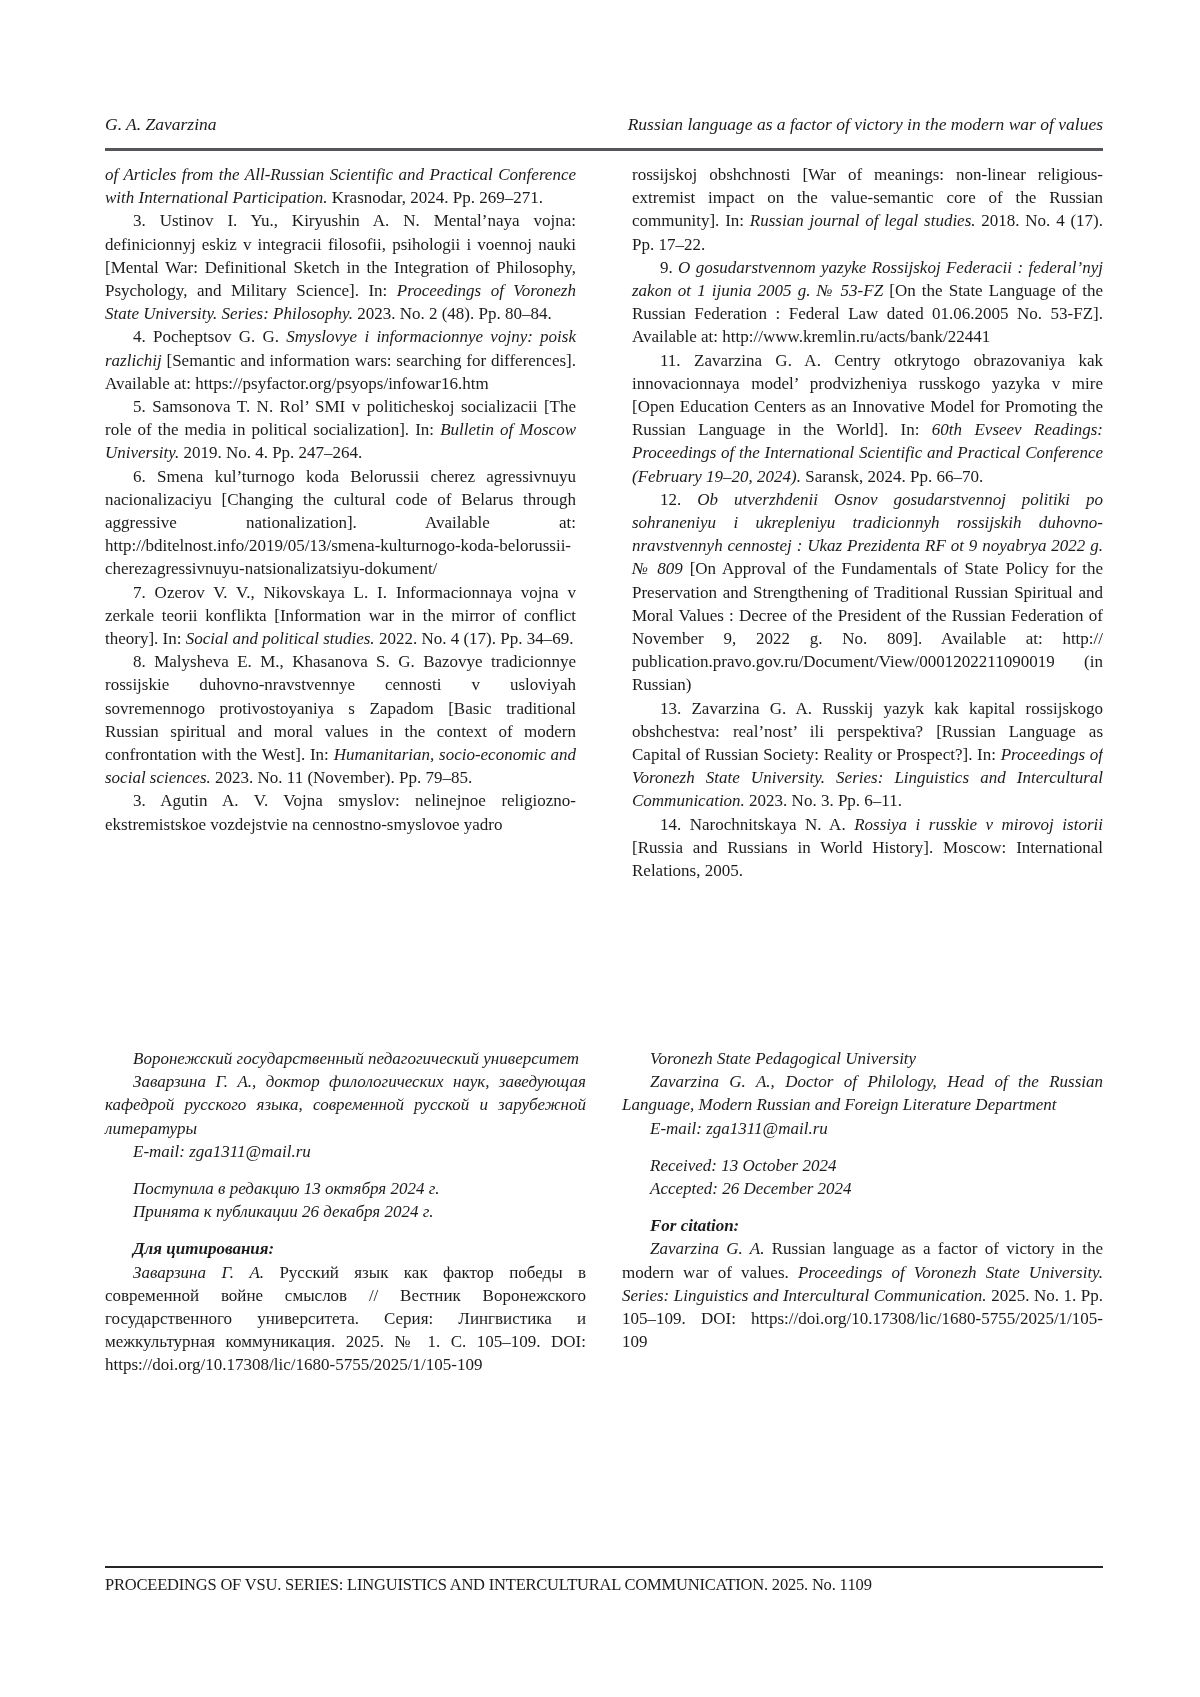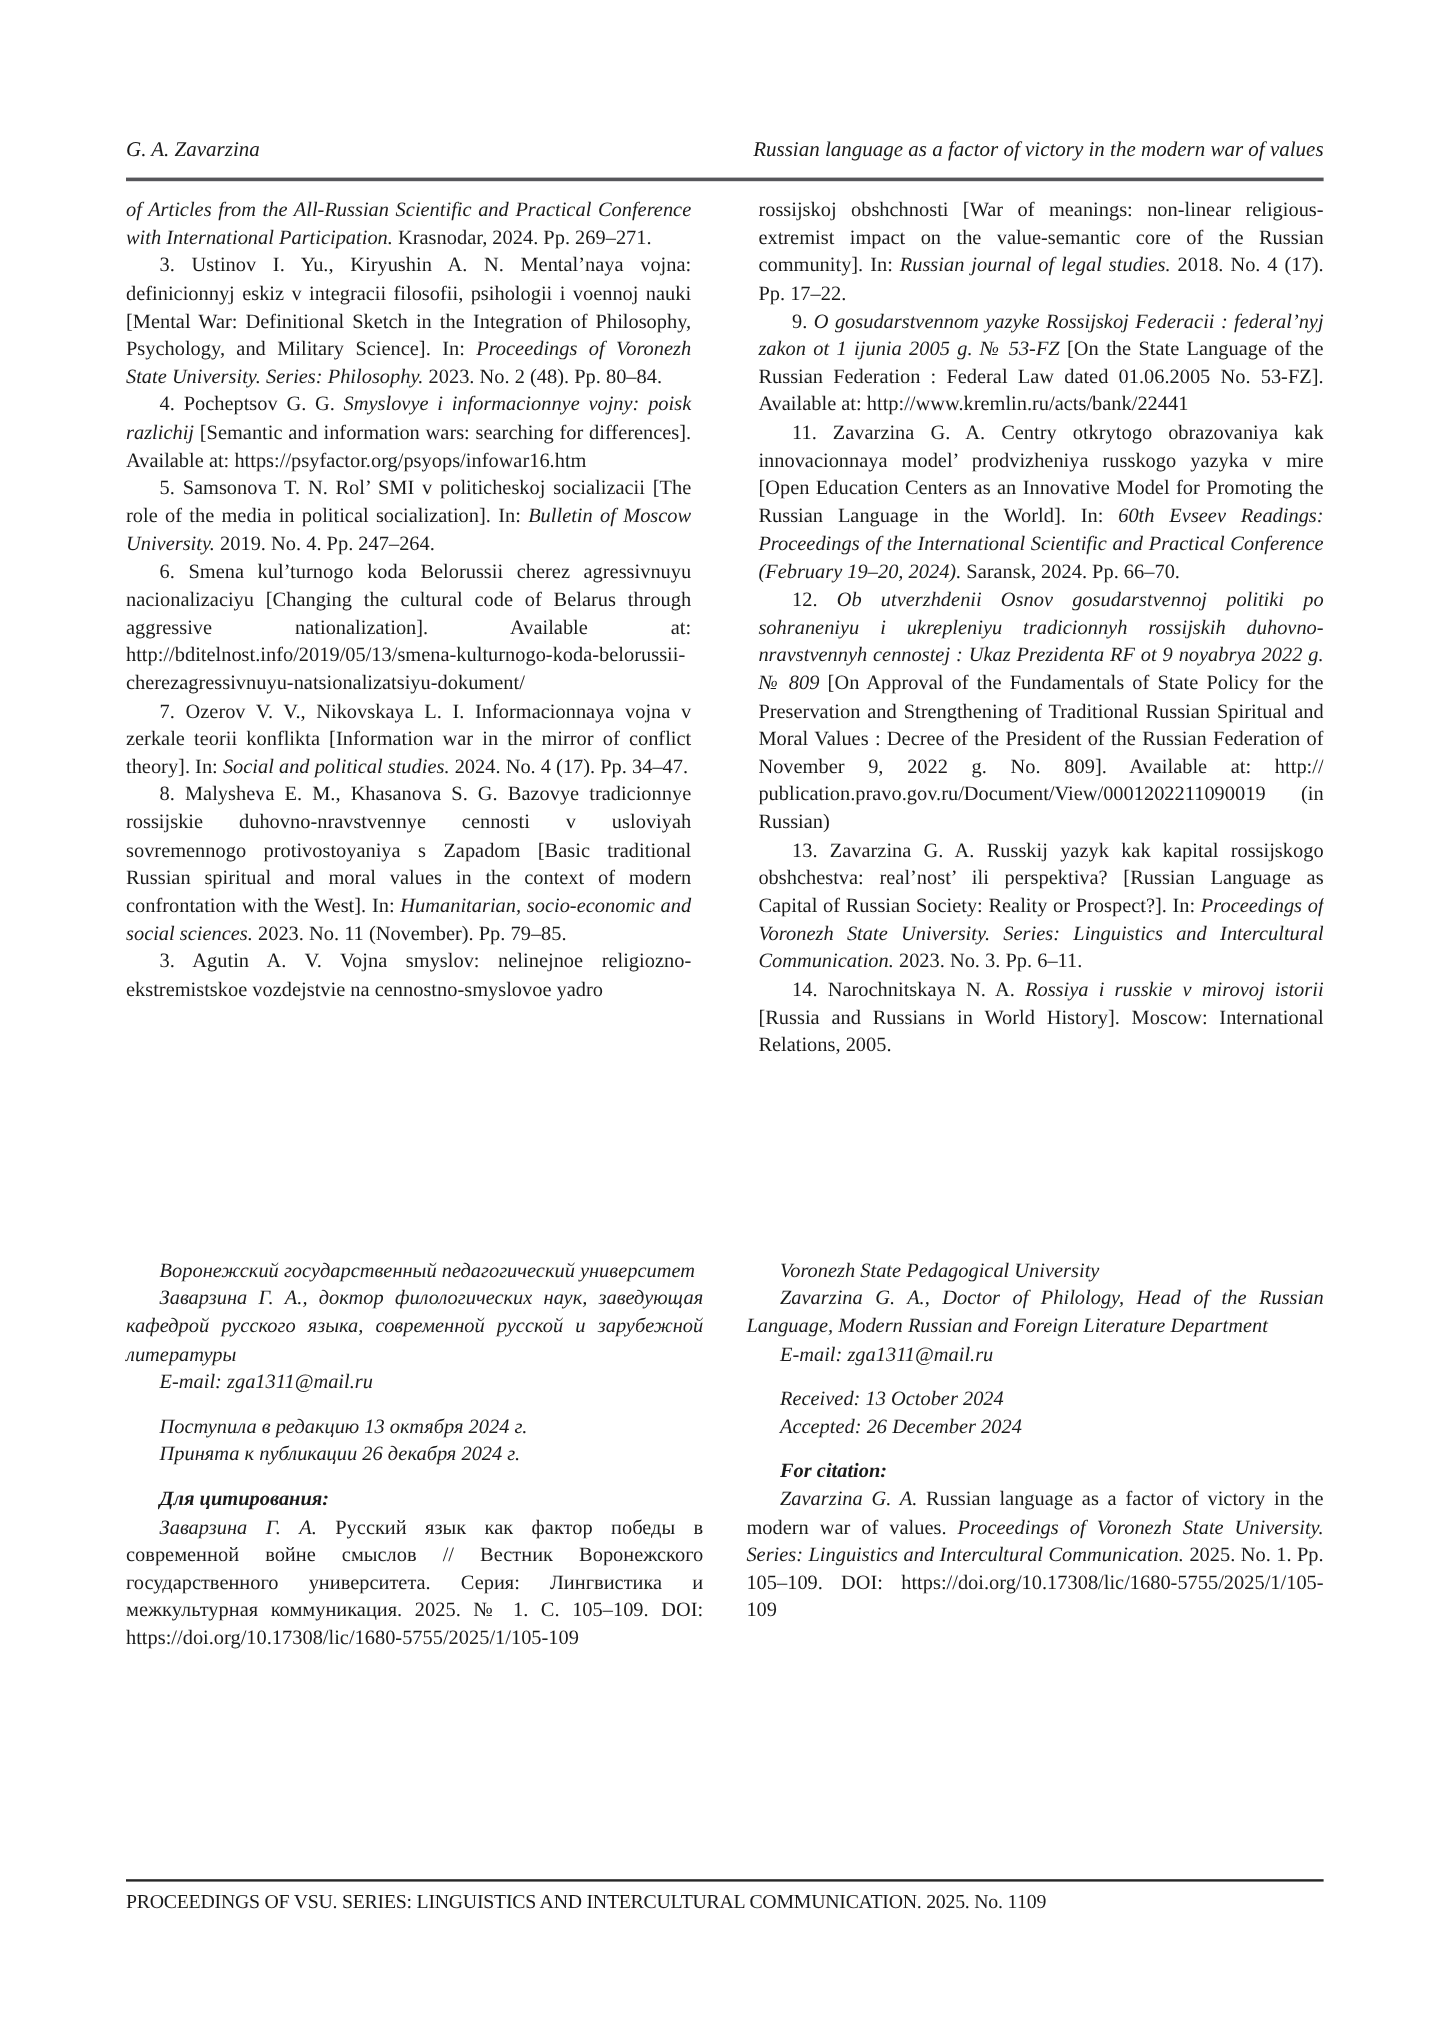--- a/index.html
+++ b/index.html
@@ -52,21 +52,21 @@
   <div class="header-rule"></div>
 
   <div class="body-area">
     <div class="refs-row">
       <div class="col">
           <p class="para no-indent"><span class="it">of Articles from the All-Russian Scientific and Practical Conference with International Participation.</span><span> Krasnodar, 2024. Pp. 269–271.</span></p>
           <p class="para"><span>3. Ustinov I. Yu., Kiryushin A. N. Mental’naya vojna: definicionnyj eskiz v integracii filosofii, psihologii i voennoj nauki [Mental War: Definitional Sketch in the Integration of Philosophy, Psychology, and Military Science]. In: </span><span class="it">Proceedings of Voronezh State University. Series: Philosophy.</span><span> 2023. No. 2 (48). Pp. 80–84.</span></p>
           <p class="para"><span>4. Pocheptsov G. G. </span><span class="it">Smyslovye i informacionnye vojny: poisk razlichij</span><span> [Semantic and information wars: searching for differences]. Available at: https://psyfactor.org/psyops/infowar16.htm</span></p>
           <p class="para"><span>5. Samsonova T. N. Rol’ SMI v politicheskoj socializacii [The role of the media in political socialization]. In: </span><span class="it">Bulletin of Moscow University.</span><span> 2019. No. 4. Pp. 247–264.</span></p>
           <p class="para"><span>6. Smena kul’turnogo koda Belorussii cherez agressivnuyu nacionalizaciyu [Changing the cultural code of Belarus through aggressive nationalization]. Available at: http://bditelnost.info/2019/05/13/smena-kulturnogo-koda-belorussii-cherezagressivnuyu-natsionalizatsiyu-dokument/</span></p>
-          <p class="para"><span>7. Ozerov V. V., Nikovskaya L. I. Informacionnaya vojna v zerkale teorii konflikta [Information war in the mirror of conflict theory]. In: </span><span class="it">Social and political studies.</span><span> 2024. No. 4 (17). Pp. 34–47.</span></p>
+          <p class="para"><span>7. Ozerov V. V., Nikovskaya L. I. Informacionnaya vojna v zerkale teorii konflikta [Information war in the mirror of conflict theory]. In: </span><span class="it">Social and political studies.</span><span> 2022. No. 4 (17). Pp. 34–69.</span></p>
           <p class="para"><span>8. Malysheva E. M., Khasanova S. G. Bazovye tradicionnye rossijskie duhovno-nravstvennye cennosti v usloviyah sovremennogo protivostoyaniya s Zapadom [Basic traditional Russian spiritual and moral values in the context of modern confrontation with the West]. In: </span><span class="it">Humanitarian, socio-economic and social sciences.</span><span> 2023. No. 11 (November). Pp. 79–85.</span></p>
           <p class="para"><span>3. Agutin A. V. Vojna smyslov: nelinejnoe religiozno-ekstremistskoe vozdejstvie na cennostno-smyslovoe yadro</span></p>
         </div>
       <div class="col">
           <p class="para no-indent"><span>rossijskoj obshchnosti [War of meanings: non-linear religious-extremist impact on the value-semantic core of the Russian community]. In: </span><span class="it">Russian journal of legal studies.</span><span> 2018. No. 4 (17). Pp. 17–22.</span></p>
           <p class="para"><span>9. </span><span class="it">O gosudarstvennom yazyke Rossijskoj Federacii : federal’nyj zakon ot 1 ijunia 2005 g. № 53-FZ</span><span> [On the State Language of the Russian Federation : Federal Law dated 01.06.2005 No. 53-FZ]. Available at: http://www.kremlin.ru/acts/bank/22441</span></p>
           <p class="para"><span>11. Zavarzina G. A. Centry otkrytogo obrazovaniya kak innovacionnaya model’ prodvizheniya russkogo yazyka v mire [Open Education Centers as an Innovative Model for Promoting the Russian Language in the World]. In: </span><span class="it">60th Evseev Readings: Proceedings of the International Scientific and Practical Conference (February 19–20, 2024).</span><span> Saransk, 2024. Pp. 66–70.</span></p>
           <p class="para"><span>12. </span><span class="it">Ob utverzhdenii Osnov gosudarstvennoj politiki po sohraneniyu i ukrepleniyu tradicionnyh rossijskih duhovno-nravstvennyh cennostej : Ukaz Prezidenta RF ot 9 noyabrya 2022 g. № 809</span><span> [On Approval of the Fundamentals of State Policy for the Preservation and Strengthening of Traditional Russian Spiritual and Moral Values : Decree of the President of the Russian Federation of November 9, 2022 g. No. 809]. Available at: http:// publication.pravo.gov.ru/Document/View/0001202211090019 (in Russian)</span></p>
           <p class="para"><span>13. Zavarzina G. A. Russkij yazyk kak kapital rossijskogo obshchestva: real’nost’ ili perspektiva? [Russian Language as Capital of Russian Society: Reality or Prospect?]. In: </span><span class="it">Proceedings of Voronezh State University. Series: Linguistics and Intercultural Communication.</span><span> 2023. No. 3. Pp. 6–11.</span></p>
           <p class="para"><span>14. Narochnitskaya N. A. </span><span class="it">Rossiya i russkie v mirovoj istorii</span><span> [Russia and Russians in World History]. Moscow: International Relations, 2005.</span></p>

